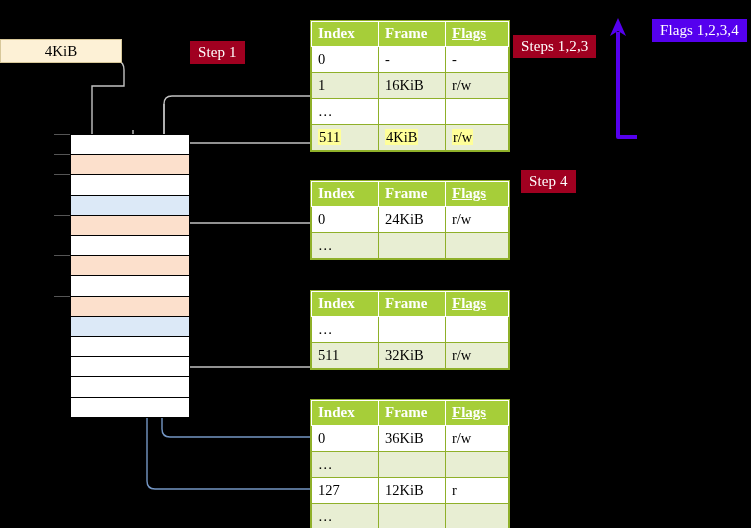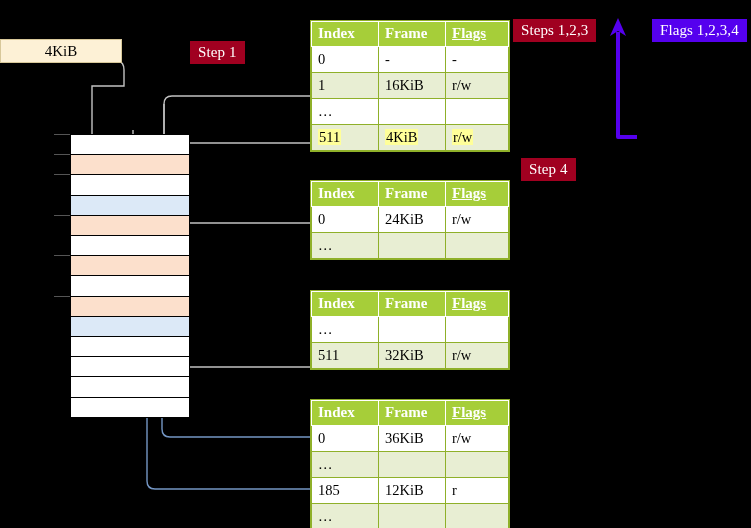--- a/index.html
+++ b/index.html
@@ -145,24 +145,24 @@
       <div class="mem-row" style="top: 181.8px; height: 21.2px; background: rgb(220, 233, 247);"></div>
       <div class="mem-row" style="top: 202px; height: 21.2px; background: rgb(255, 255, 255);"></div>
       <div class="mem-row" style="top: 222.2px; height: 21.2px; background: rgb(255, 255, 255);"></div>
       <div class="mem-row" style="top: 242.4px; height: 21.2px; background: rgb(255, 255, 255);"></div>
       <div class="mem-row" style="top: 262.6px; height: 21.2px; background: rgb(255, 255, 255);"></div>
     </div>
 
   <div class="badge red" style="left:190px;top:41px;">
     <span>Step 1</span>
   </div>
-  <div class="badge red" style="left:521px;top:158px;">
+  <div class="badge red" style="left:521px;top:170px;">
     <span>Step 4</span>
   </div>
-  <div class="badge red" style="left:513px;top:19px;">
+  <div class="badge red" style="left:513px;top:35px;">
     <span>Steps 1,2,3</span>
   </div>
   <div class="badge blue" style="left:652px;top:19px;">
     <span>Flags 1,2,3,4</span>
   </div>
 
   <table class="ptable" style="left:311px;top:21px;">
     <thead>
         <tr>
       <th class="w-idx">Index</th>
@@ -251,21 +251,21 @@
           <td>0</td>
           <td>36KiB</td>
           <td>r/w</td>
         </tr>
         <tr class="alt">
           <td class="ell">…</td>
           <td></td>
           <td></td>
         </tr>
         <tr>
-          <td>185</td>
+          <td>127</td>
           <td>12KiB</td>
           <td>r</td>
         </tr>
         <tr class="alt">
           <td class="ell">…</td>
           <td></td>
           <td></td>
         </tr>
       </tbody>
   </table>

